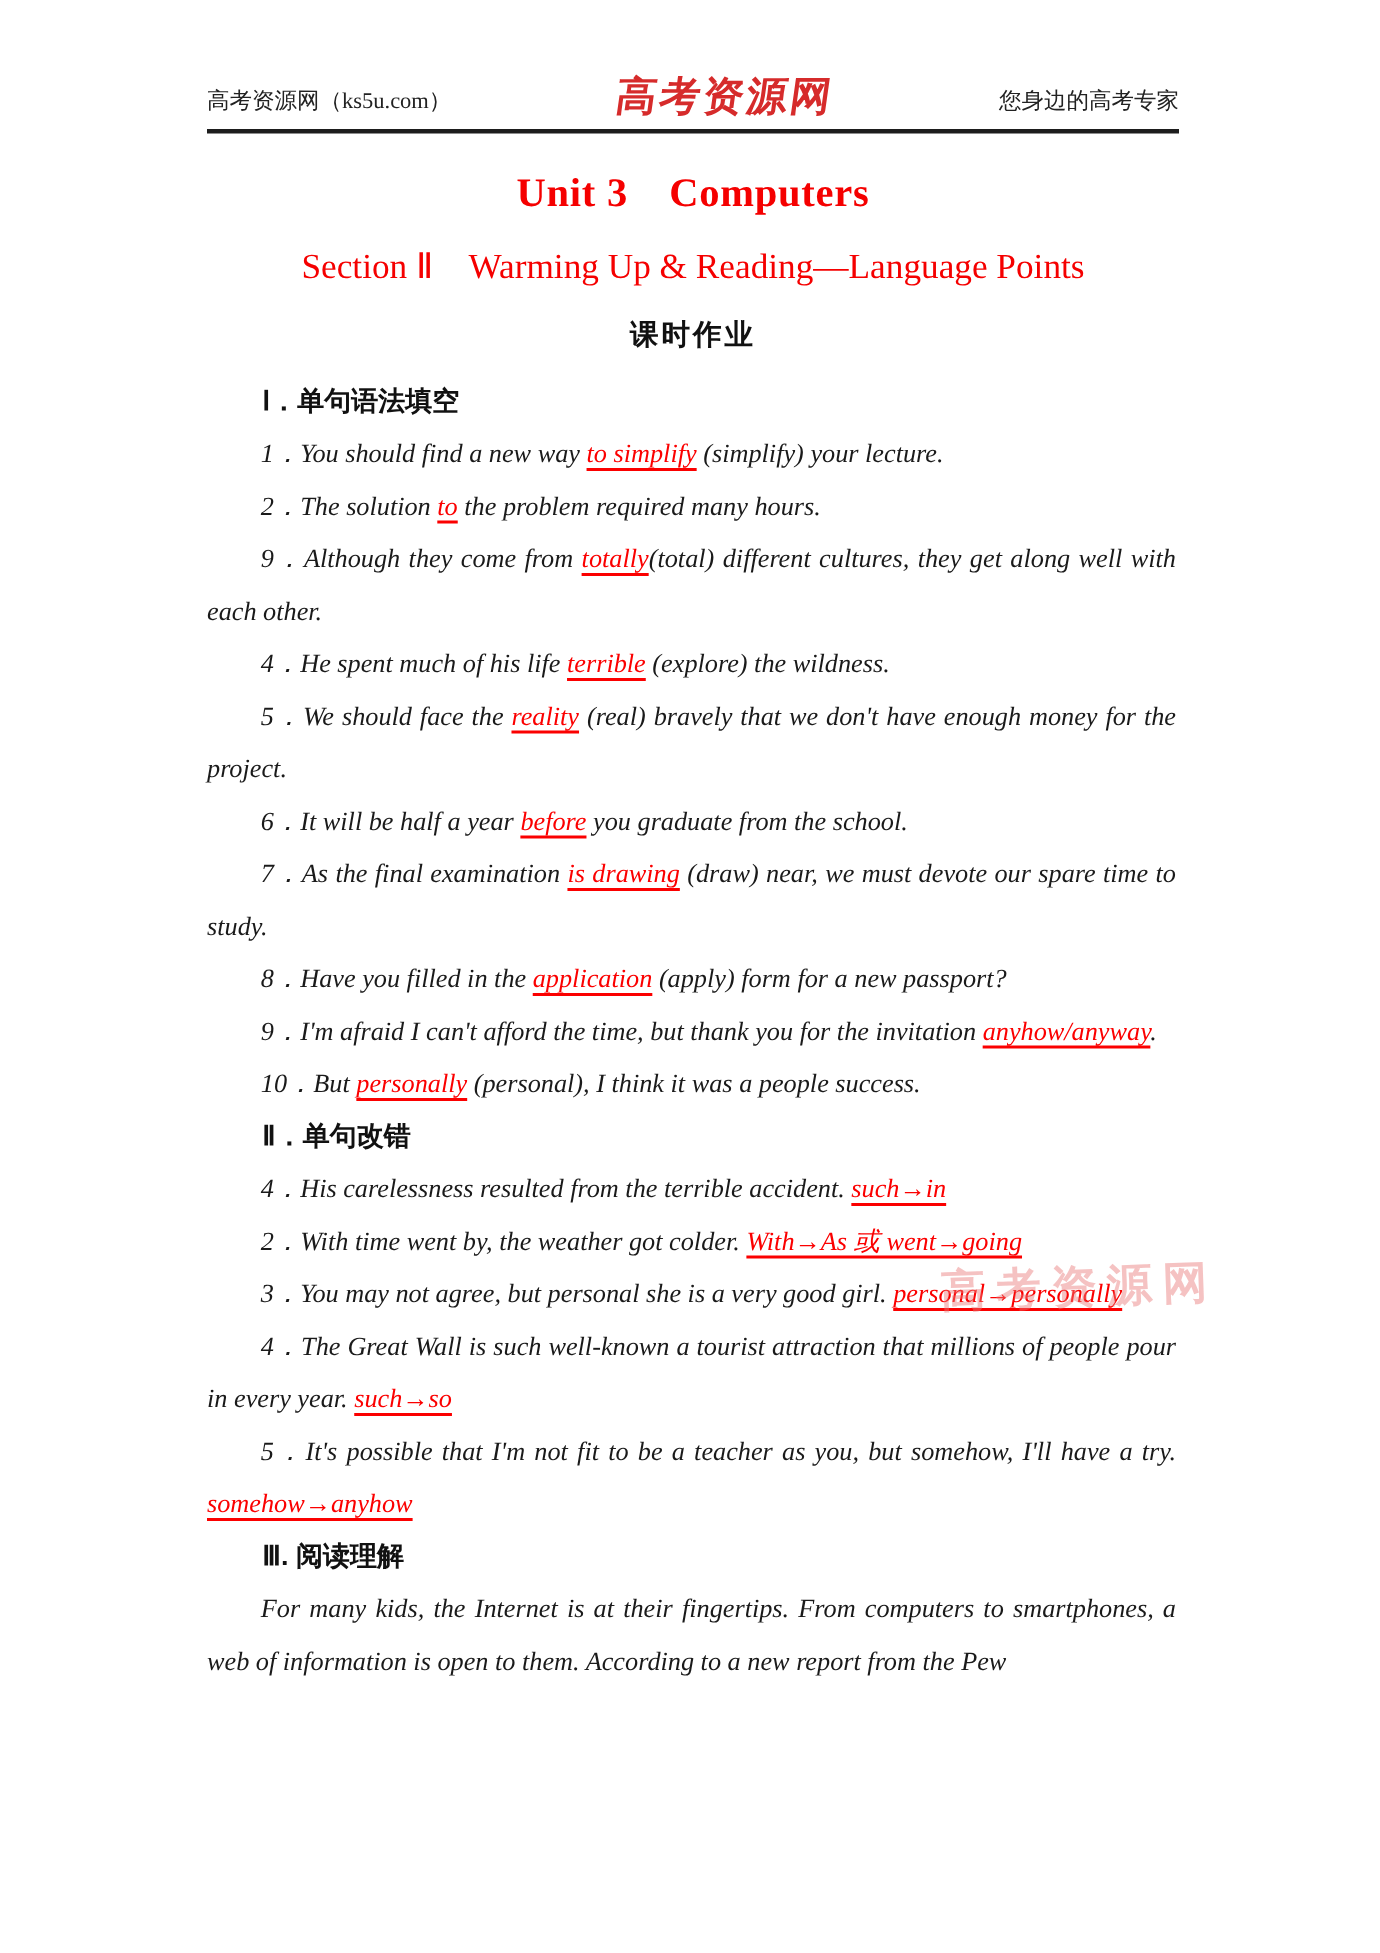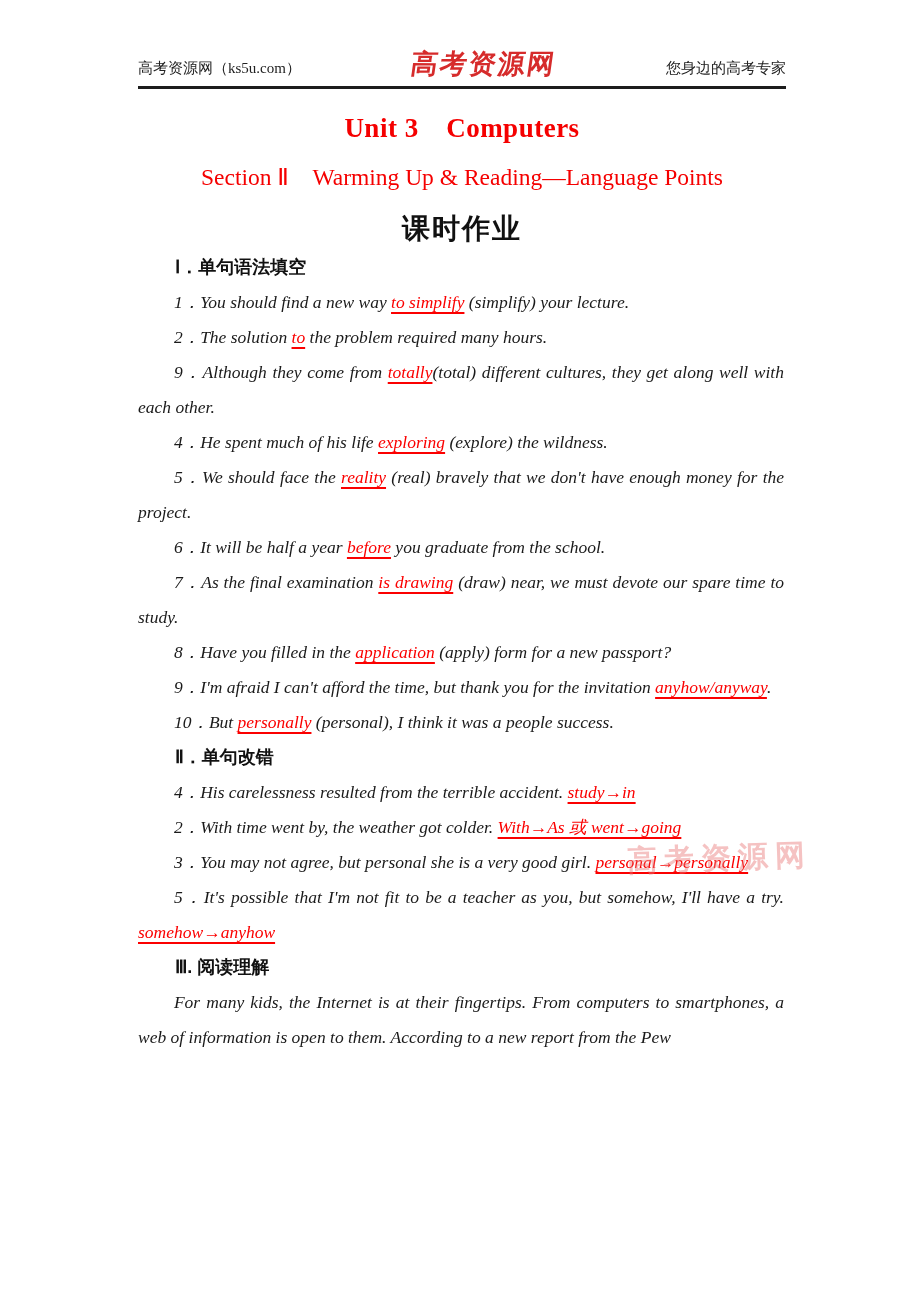--- a/index.html
+++ b/index.html
@@ -33,21 +33,21 @@
   .titles{position:absolute;left:138px;width:648px;top:100px;text-align:center;}
   .title-main{
     margin:10px 0 0;font-size:27px;font-weight:bold;
     color:var(--title-red,#f00);letter-spacing:.5px;
   }
   .title-section{
     margin:15px 0 0;font-size:23.5px;font-weight:normal;
     color:var(--title-red,#f00);
   }
   .title-homework{
-    margin:17px 0 0;font-size:28px;font-weight:600;color:#111;
+    margin:17px 0 0;font-size:19px;font-weight:600;color:#111;
     font-family:"Liberation Sans", sans-serif;
     letter-spacing:2px;
   }
   
   .body-flow{
     position:absolute;left:138px;width:646px;top:250px;
     font-size:17.5px;line-height:35px;
     text-align:justify;
   }
   .body-flow p{margin:0;padding:0;}
@@ -101,31 +101,32 @@
     <div class="title-main">Unit 3　Computers</div>
     <div class="title-section">Section Ⅱ　Warming Up &amp; Reading—Language Points</div>
     <div class="title-homework">课时作业</div>
   </div>
 
   <div class="body-flow">
       <p class="sec-heading">Ⅰ．单句语法填空</p>
       <p class="item"><span>1．You should find a new way </span><span class="answer">to simplify</span><span> (simplify) your lecture.</span></p>
       <p class="item"><span>2．The solution </span><span class="answer">to</span><span> the problem required many hours.</span></p>
       <p class="item"><span>9．Although they come from </span><span class="answer">totally</span><span>(total) different cultures, they get along well with each other.</span></p>
-      <p class="item"><span>4．He spent much of his life </span><span class="answer">exploring</span><span> (explore) the wildness.</span></p>
+      <p class="item"><span>4．He spent much of his life </span><span class="answer">terrible</span><span> (explore) the wildness.</span></p>
       <p class="item"><span>5．We should face the </span><span class="answer">reality</span><span> (real) bravely that we don't have enough money for the project.</span></p>
       <p class="item"><span>6．It will be half a year </span><span class="answer">before</span><span> you graduate from the school.</span></p>
       <p class="item"><span>7．As the final examination </span><span class="answer">is drawing</span><span> (draw) near, we must devote our spare time to study.</span></p>
       <p class="item"><span>8．Have you filled in the </span><span class="answer">application</span><span> (apply) form for a new passport?</span></p>
       <p class="item"><span>9．I'm afraid I can't afford the time, but thank you for the invitation </span><span class="answer">anyhow/anyway</span><span>.</span></p>
       <p class="item"><span>10．But </span><span class="answer">personally</span><span> (personal), I think it was a people success.</span></p>
       <p class="sec-heading">Ⅱ．单句改错</p>
-      <p class="item"><span>4．His carelessness resulted from the terrible accident. </span><span class="answer">study→in</span></p>
+      <p class="item"><span>4．His carelessness resulted from the terrible accident. </span><span class="answer">such→in</span></p>
       <p class="item"><span>2．With time went by, the weather got colder. </span><span class="answer">With→As 或 went→going</span></p>
       <p class="item"><span>3．You may not agree, but personal she is a very good girl. </span><span class="answer">personal→personally</span></p>
+      <p class="item"><span>4．The Great Wall is such well-known a tourist attraction that millions of people pour in every year. </span><span class="answer">such→so</span></p>
       <p class="item"><span>5．It's possible that I'm not fit to be a teacher as you, but somehow, I'll have a try. </span><span class="answer">somehow→anyhow</span></p>
       <p class="sec-heading">Ⅲ. 阅读理解</p>
       <p class="item"><span>For many kids, the Internet is at their fingertips. From computers to smartphones, a web of information is open to them. According to a new report from the Pew</span></p>
     </div>
 
   <div class="watermark">高考资源网</div>
 
   <div class="footer">
     <span class="footer-text">高考资源网版权所有，侵权必究！</span>
   </div>

